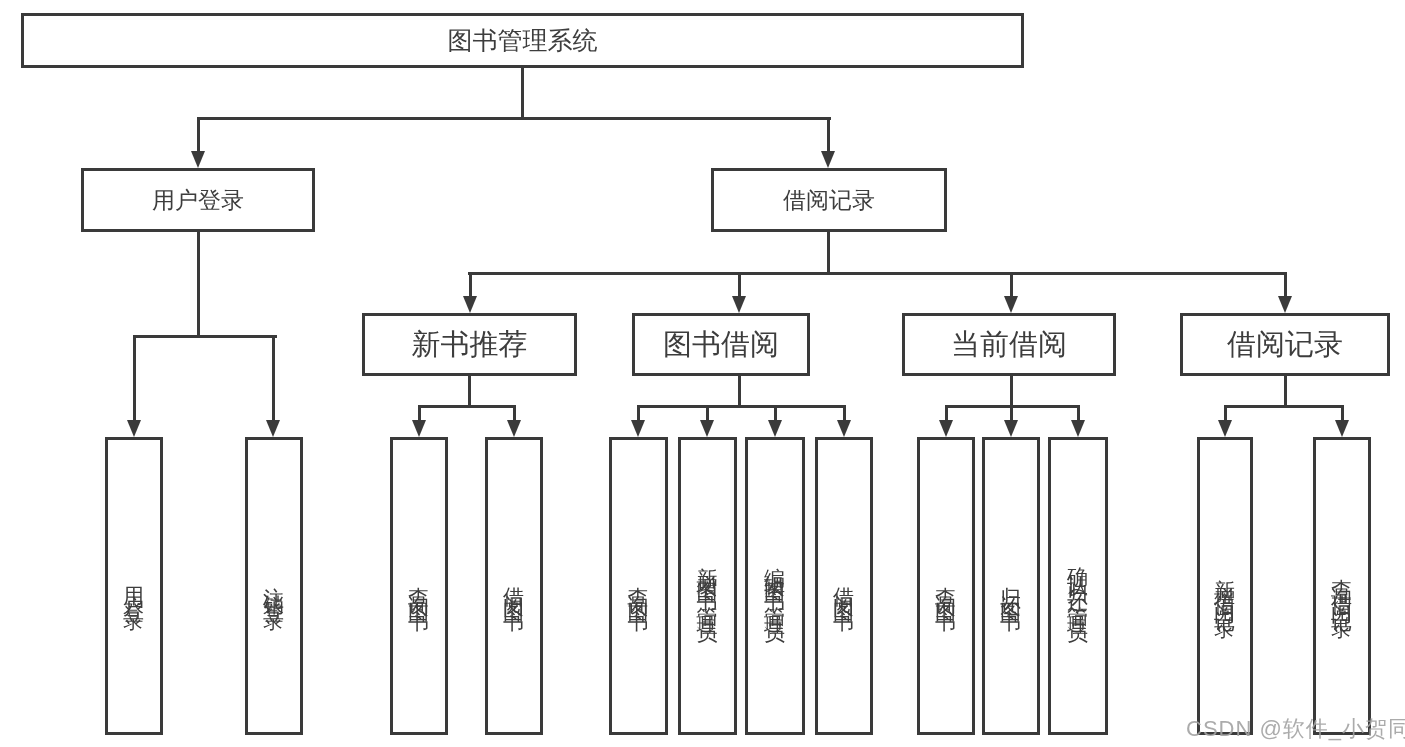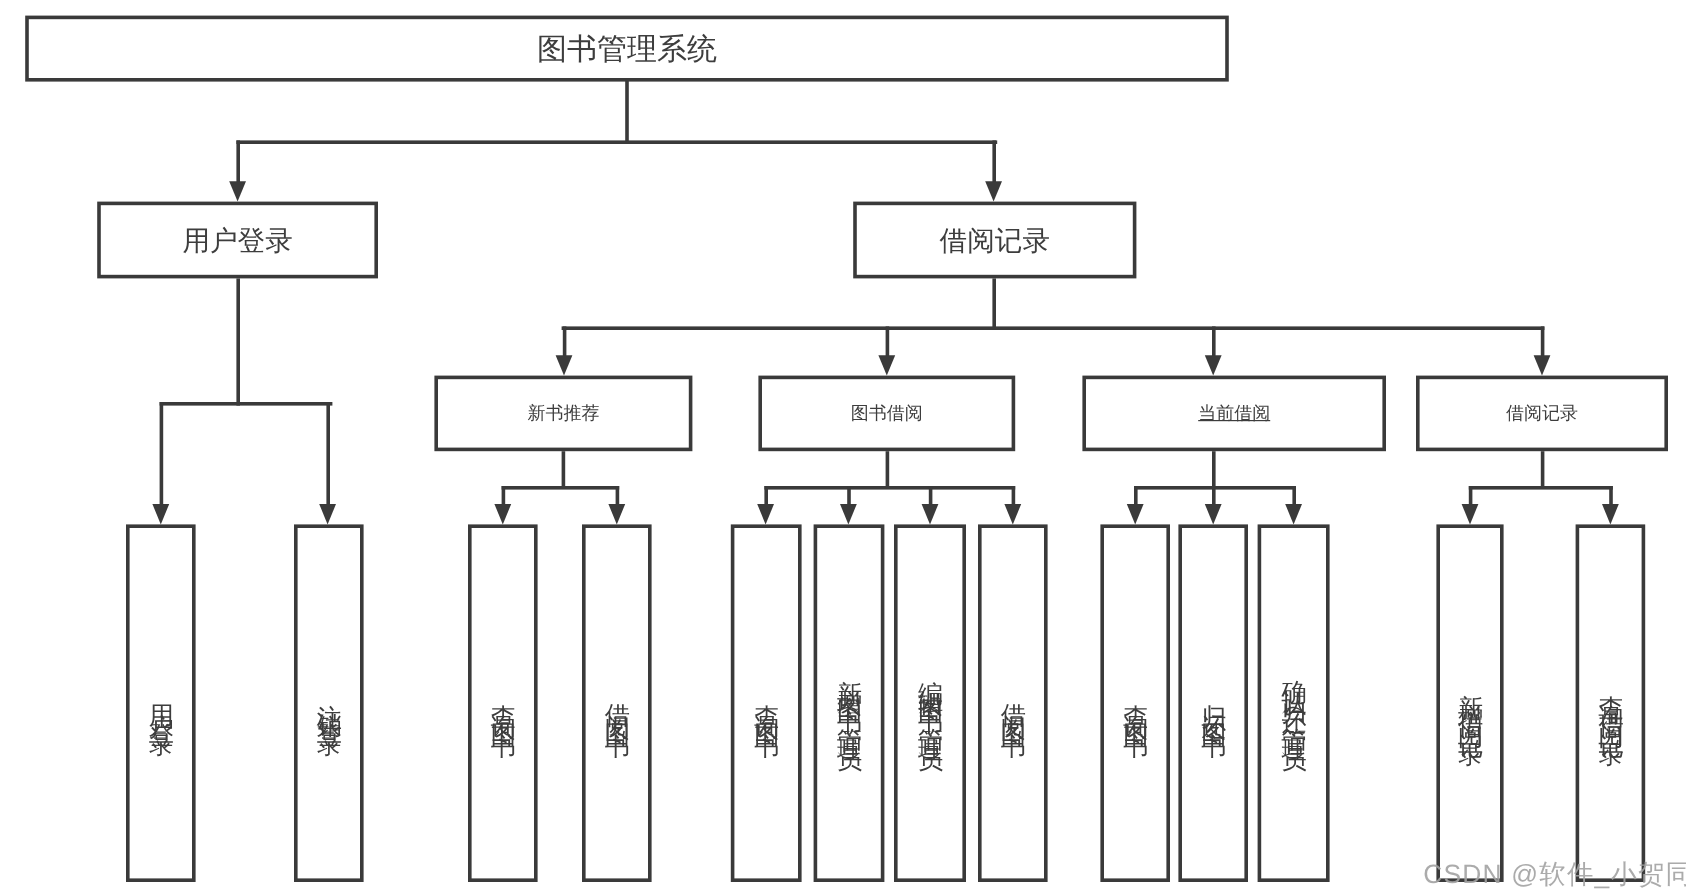--- a/index.html
+++ b/index.html
@@ -7,21 +7,21 @@
     position:relative;width:1405px;height:747px;background:#ffffff;overflow:hidden;
     font-family:"Liberation Sans",sans-serif;color:#3d3d3d;
   }
   .node{
     position:absolute;box-sizing:border-box;border:3px solid #3a3a3a;background:#fff;
     display:flex;align-items:center;justify-content:center;
   }
   .node span{display:block;}
   .fz-root{font-size:25px;}
   .fz-l2{font-size:23px;}
-  .fz-l3{font-size:15px;}
+  .fz-l3{font-size:29px;}
   .vtext{
     writing-mode:vertical-rl;text-orientation:mixed;
     font-size:21px;letter-spacing:8px;line-height:1;white-space:nowrap;
   }
   .vline,.hline{position:absolute;background:#3a3a3a;}
   .ah{
     position:absolute;width:0;height:0;
     border-left:7px solid transparent;border-right:7px solid transparent;
     border-top:17px solid #3a3a3a;
   }
@@ -44,25 +44,25 @@
   </div>
 
   <div class="node fz-l2" style="left:711px;top:168px;width:236px;height:64px;">
     <span>借阅记录</span>
   </div>
 
   <div class="node fz-l3" style="left:362px;top:313px;width:215px;height:63px;">
     <span>新书推荐</span>
   </div>
 
-  <div class="node fz-l3" style="left:632px;top:313px;width:214px;height:63px;">
+  <div class="node fz-l3" style="left:632px;top:313px;width:178px;height:63px;">
     <span>图书借阅</span>
   </div>
 
-  <div class="node fz-l3" style="left:902px;top:313px;width:253px;height:63px;text-decoration:underline;">
+  <div class="node fz-l3" style="left:902px;top:313px;width:214px;height:63px;">
     <span>当前借阅</span>
   </div>
 
   <div class="node fz-l3" style="left:1180px;top:313px;width:210px;height:63px;">
     <span>借阅记录</span>
   </div>
 
   <div class="node" style="left:105px;top:437px;width:58px;height:298px;">
     <span class="vtext">用户登录</span>
   </div>

